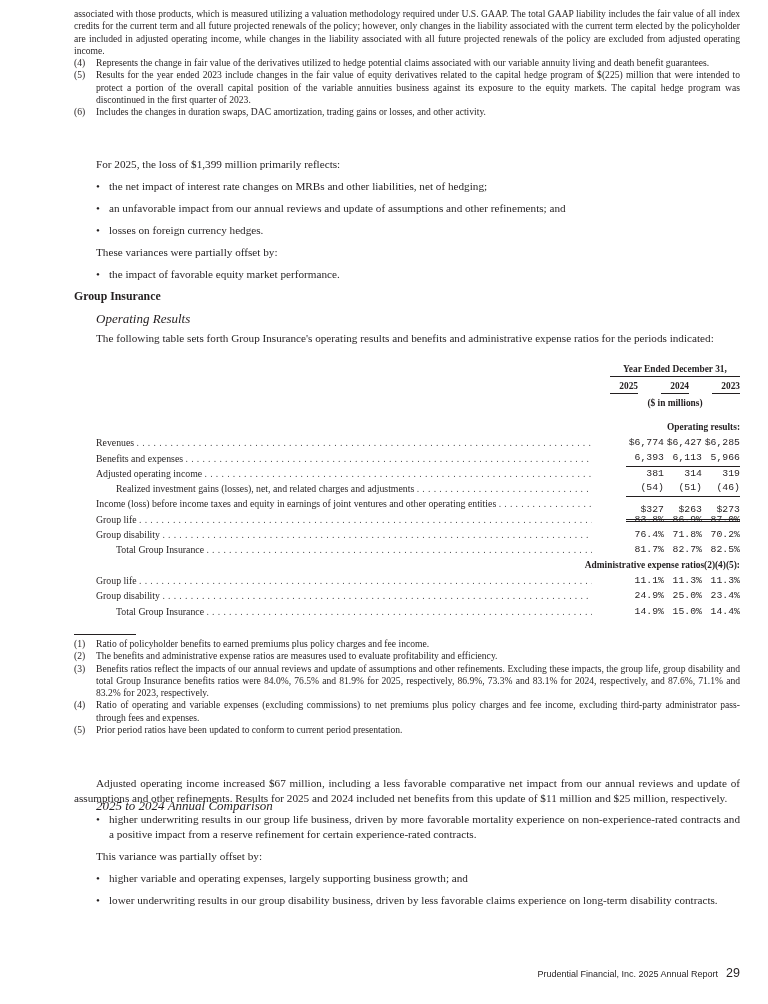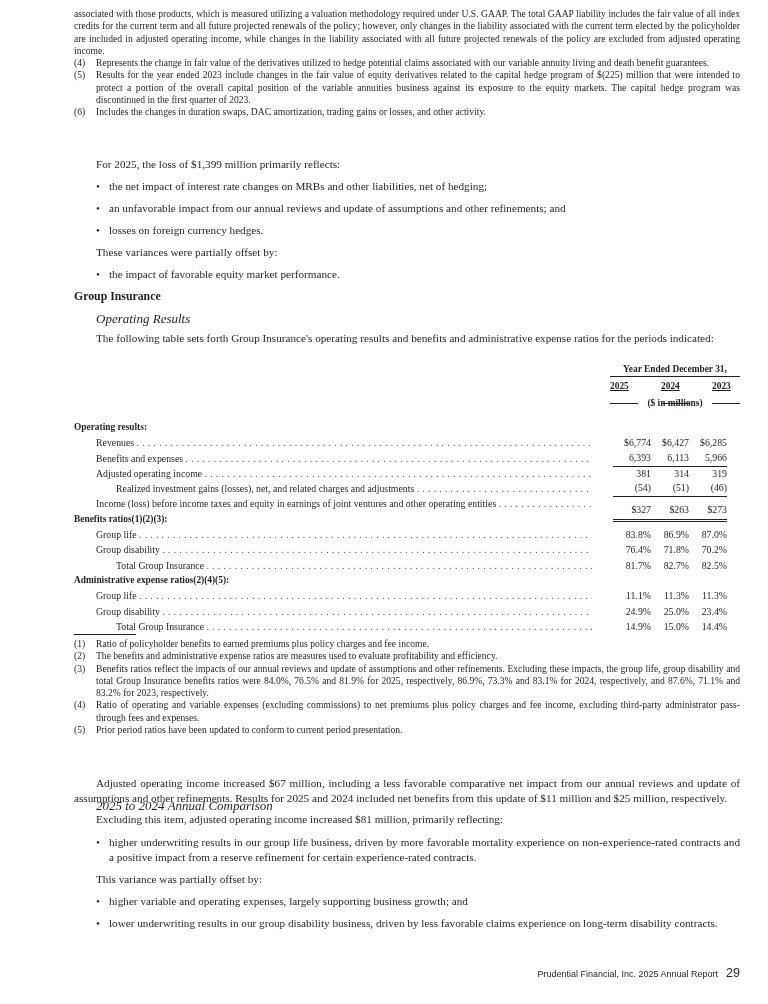--- a/index.html
+++ b/index.html
@@ -21,28 +21,28 @@
     .bullet .dot { width: 13px; flex: none; }
     .bullet .txt { flex: 1; }
     .section-title { font-weight: bold; font-size: 11.8px; }
     .subhead { font-style: italic; font-size: 13px; padding-left: 22px; }
 
     
     .tbl { position: relative; font-size: 9.8px; }
     .tbl-head { position: relative; height: 56px; }
     .yh { position: absolute; right: 0; top: 0; width: 130px; text-align: center; font-weight: bold; font-size: 9.4px; border-bottom: 1px solid #231f20; padding-bottom: 2px; }
     .yrs { position: absolute; right: 0; top: 17px; width: 130px; display: flex; justify-content: space-between; font-weight: bold; font-size: 9.4px; }
-    .yrs span { width: 28px; text-align: left; border-bottom: 1px solid #231f20; padding-bottom: 12px; text-decoration: underline; }
+    .yrs span { width: 28px; text-align: right; border-bottom: 1px solid #231f20; padding-bottom: 2px; }
     .units { position: absolute; right: 0; top: 34px; width: 130px; text-align: center; font-weight: bold; font-size: 9.4px; }
     .row { display: flex; height: 15.3px; line-height: 15.3px; align-items: center; }
-    .row .lbl { flex: 1; white-space: nowrap; overflow: hidden; }
+    .row .lbl { flex: 1; white-space: nowrap; overflow: hidden; text-align: right; }
     .row .lbl.l1 { padding-left: 22px; }
     .row .lbl.l2 { padding-left: 42px; }
     .row .lbl .dots { letter-spacing: 3.2px; color: #444; }
-    .row .vals { width: 140px; display: flex; justify-content: center; margin-left: 8px; }
+    .row .vals { width: 140px; display: flex; justify-content: flex-end; margin-left: 8px; font-family: Liberation Mono, monospace; }
     .row .v { width: 38px; text-align: right; position: relative; }
     .row.hdr .lbl { font-weight: bold; font-size: 9.4px; }
     .u1 .v span { border-bottom: 1px solid #231f20; padding-bottom: 1px; display: inline-block; width: 100%; }
     .u2 .v span { border-bottom: 3px double #231f20; padding-bottom: 1px; display: inline-block; width: 100%; margin-top: 16px; }
     .dollar { display: flex; justify-content: space-between; }
     .rule { width: 62px; border-top: 1px solid #231f20; margin: 10px 0 3px 0; }
 
     .footer { position: absolute; right: 28px; top: 966px; font-family: "Liberation Sans", "DejaVu Sans", sans-serif; font-size: 9px; color: #231f20; }
     .footer .pg { font-size: 12.5px; margin-left: 8px; }
   </style>
@@ -143,23 +143,20 @@
     </div>
     <div class="row u2">
       <span class="lbl l1"><span>Income (loss) before income taxes and equity in earnings of joint ventures and other operating entities</span> <span class="dots">..............................................................................................</span></span>
       <span class="vals">
         <span class="v"><span class="dollar"><b style="font-weight:normal">$</b><b style="font-weight:normal">327</b></span></span>
         <span class="v"><span class="dollar"><b style="font-weight:normal">$</b><b style="font-weight:normal">263</b></span></span>
         <span class="v"><span class="dollar"><b style="font-weight:normal">$</b><b style="font-weight:normal">273</b></span></span>
       </span>
     </div>
 
-    <div class="row hdr">
-        <span class="lbl">Benefits ratios(1)(2)(3):</span>
-      </div>
     <div class="row">
       <span class="lbl l1"><span>Group life</span> <span class="dots">..............................................................................................</span></span>
       <span class="vals">
         <span class="v">83.8%</span>
         <span class="v">86.9%</span>
         <span class="v">87.0%</span>
       </span>
     </div>
     <div class="row">
       <span class="lbl l1"><span>Group disability</span> <span class="dots">..............................................................................................</span></span>
@@ -227,21 +224,20 @@
       </div>
     <div class="fn">
         <span class="num">(5)</span>
         <span class="txt">Prior period ratios have been updated to conform to current period presentation.</span>
       </div>
   </div>
 
   <div class="subhead" style="position:absolute; top:798px; left:0;">2025 to 2024 Annual Comparison</div>
   <div style="position:absolute; top:776px; left:0; width:666px;">
     <div class="para indent" style="margin-bottom:6px;">Adjusted operating income increased $67 million, including a less favorable comparative net impact from our annual reviews and update of assumptions and other refinements. Results for 2025 and 2024 included net benefits from this update of $11 million and $25 million, respectively.</div>
-    <div class="para lead" style="margin-bottom:8px;">Excluding this item, adjusted operating income increased $81 million, primarily reflecting:</div>
     <div class="bullet" style="margin-bottom:7px;">
         <span class="dot">•</span>
         <span class="txt">higher underwriting results in our group life business, driven by more favorable mortality experience on non-experience-rated contracts and a positive impact from a reserve refinement for certain experience-rated contracts.</span>
       </div>
     <div class="para lead" style="margin-bottom:7px;">This variance was partially offset by:</div>
     <div class="bullet" style="margin-bottom:7px;">
         <span class="dot">•</span>
         <span class="txt">higher variable and operating expenses, largely supporting business growth; and</span>
       </div>
     <div class="bullet">

